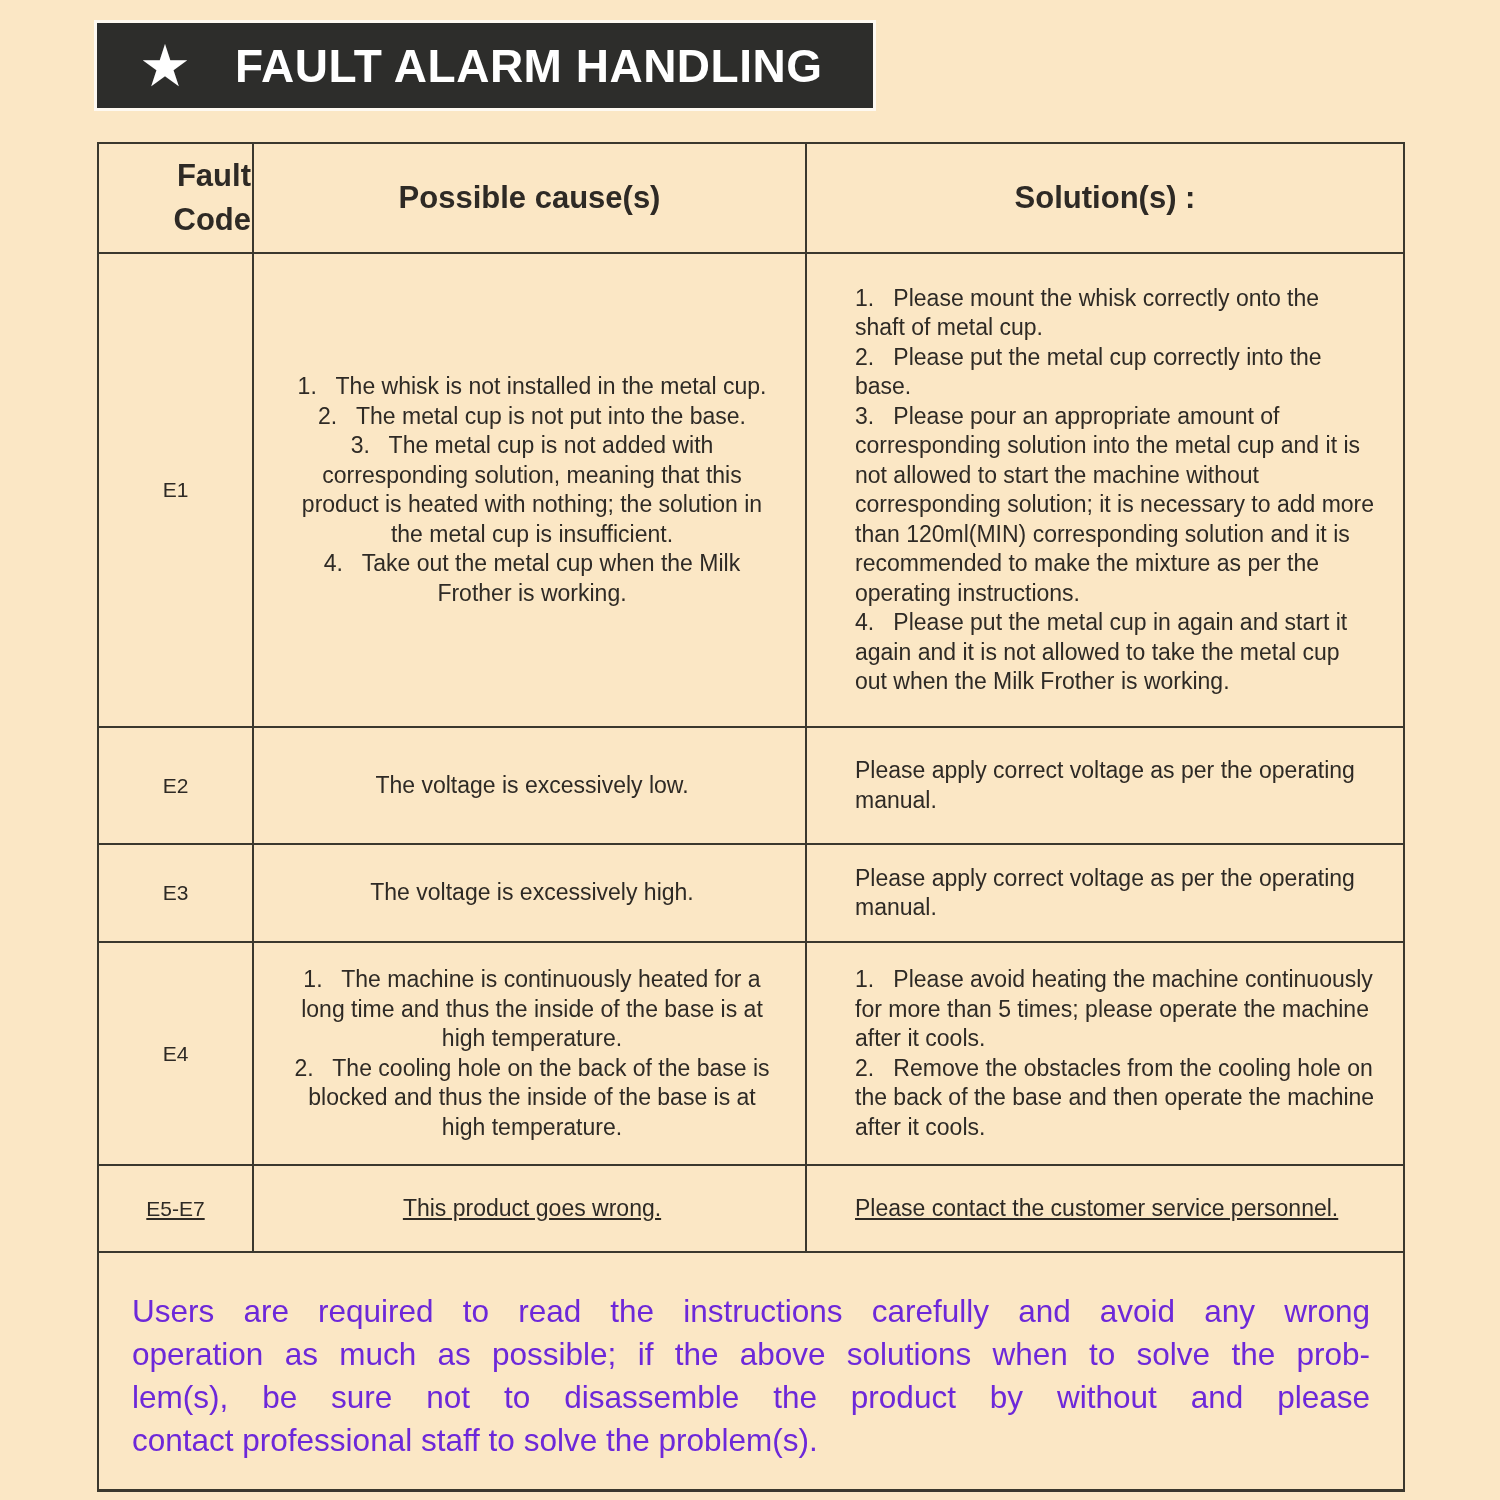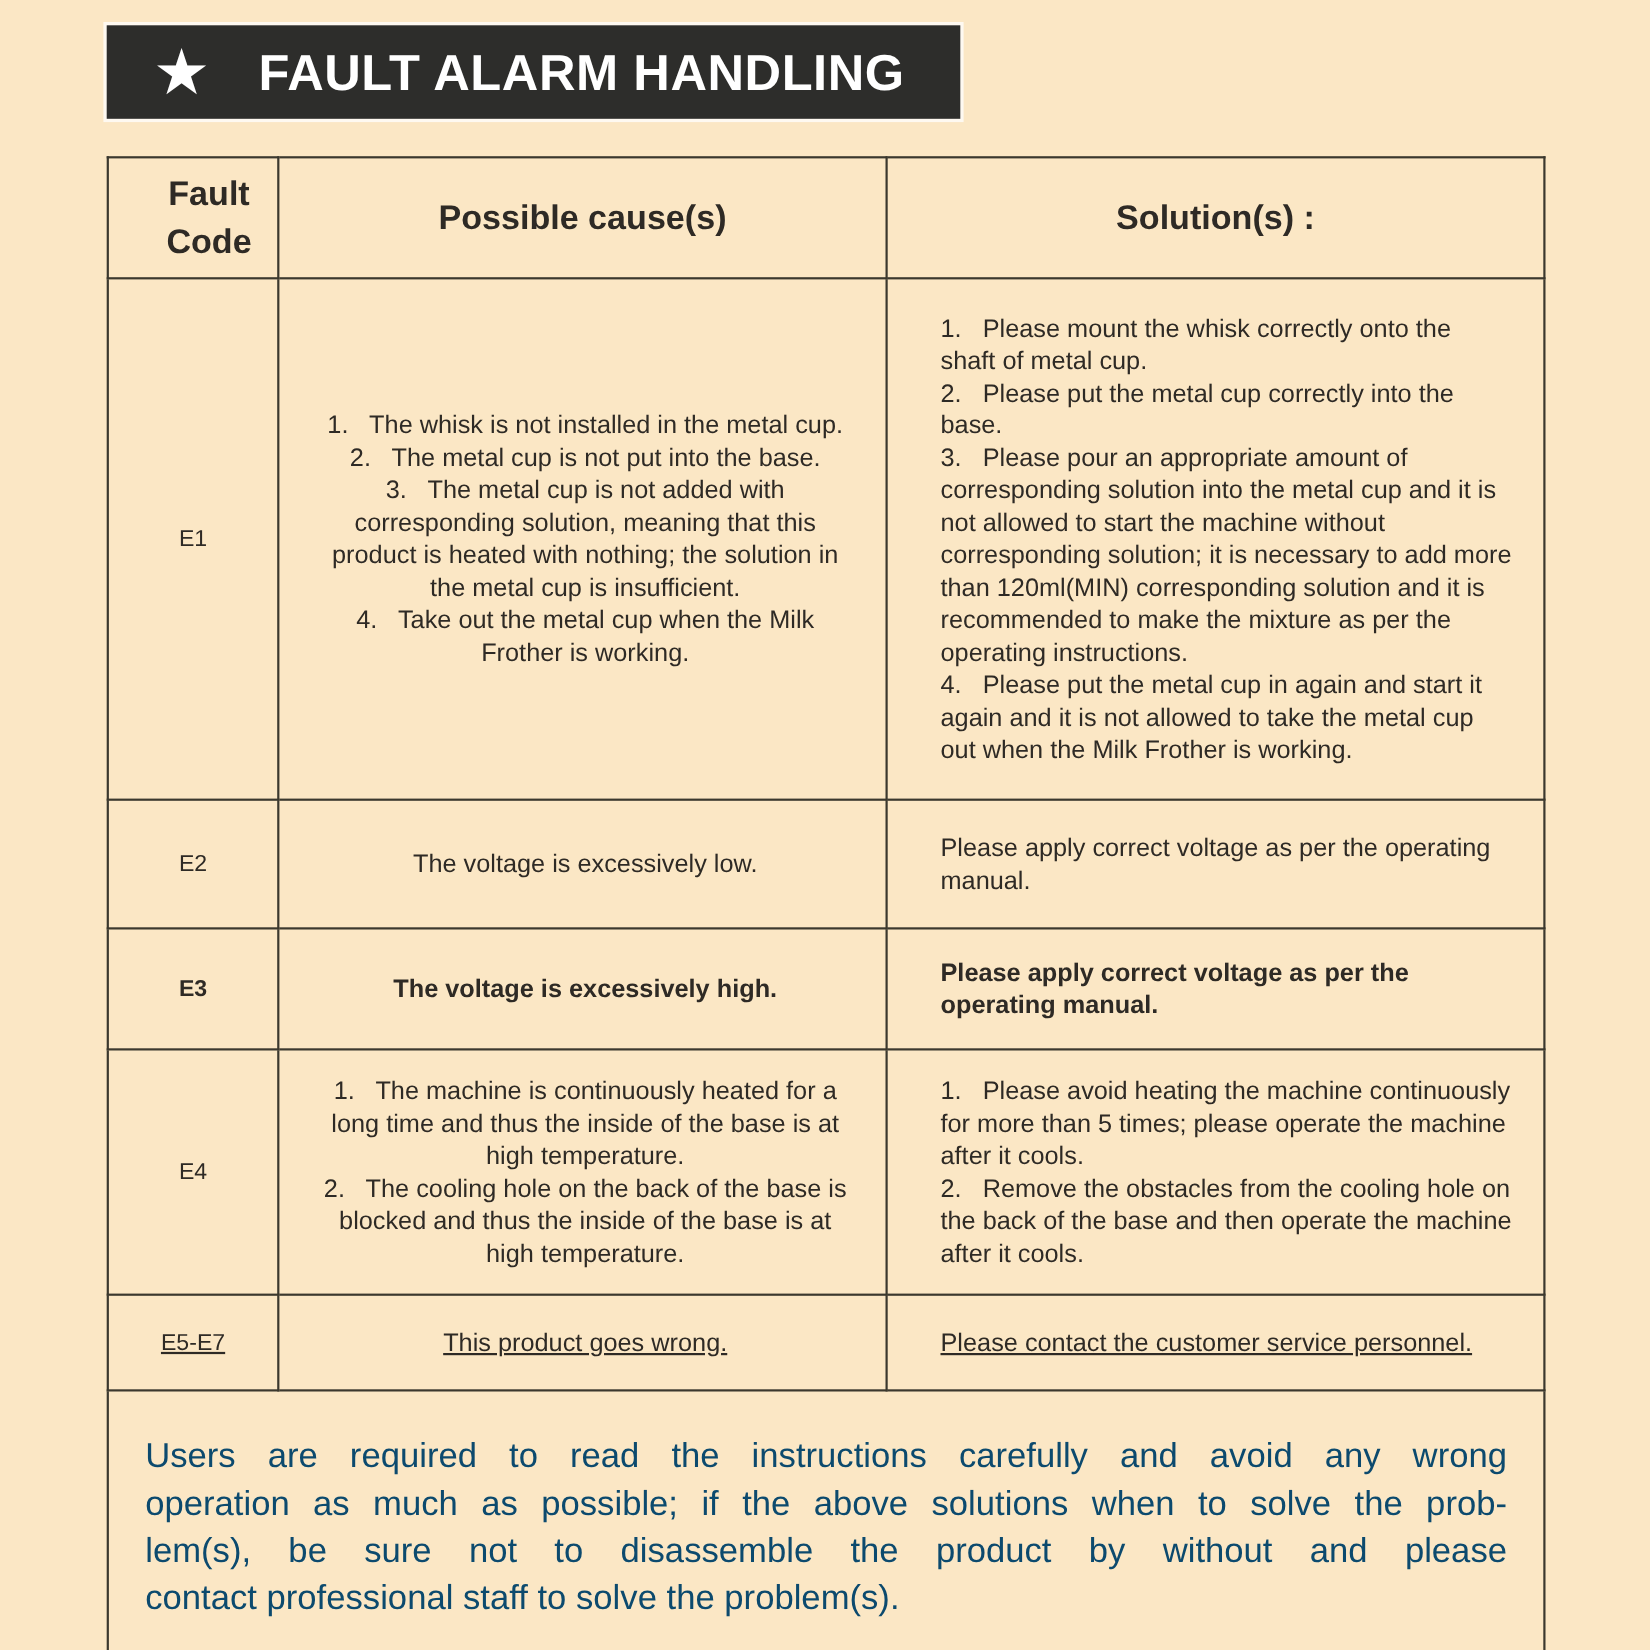--- a/index.html
+++ b/index.html
@@ -52,32 +52,32 @@
     border: 2px solid #3B382E;
     vertical-align: middle;
     overflow: hidden;
   }
   th {
     font-size: 31px;
     font-weight: bold;
     color: #2E2A25;
   }
   th.th-code {
-    text-align: center;
+    text-align: right;
     padding-left: 30px;
     white-space: pre-line;
     line-height: 44px;
   }
   th.th-center {
     text-align: center;
   }
   tr.r-head  { height: 110px; }
   tr.r-e1    { height: 474px; }
   tr.r-e2    { height: 117px;  }
-  tr.r-e3    { height: 110px; font-weight: bold;  }
+  tr.r-e3    { height: 98px;  }
   tr.r-e4    { height: 223px; }
   tr.r-e5    { height: 87px; text-decoration: underline;  }
   tr.r-note  { height: 238px; }
   td.cell-code {
     text-align: center;
     font-size: 21px;
   }
   td.cell-cause, td.cell-solution {
     font-size: 23px;
     line-height: 29.5px;
@@ -91,21 +91,21 @@
     padding: 12px 28px 12px 48px;
   }
   td.cell-note {
     border-bottom-width: 3px;
     padding: 10px 33px 0 33px;
     vertical-align: middle;
   }
   .note-line {
     font-size: 31.5px;
     line-height: 43px;
-    color: #0c4a6e;
+    color: #6d28d9;
   }
   .note-line.jl {
     text-align: justify;
     text-align-last: justify;
   }
 </style>
 </head>
 <body>
 
 <div class="title-bar">

